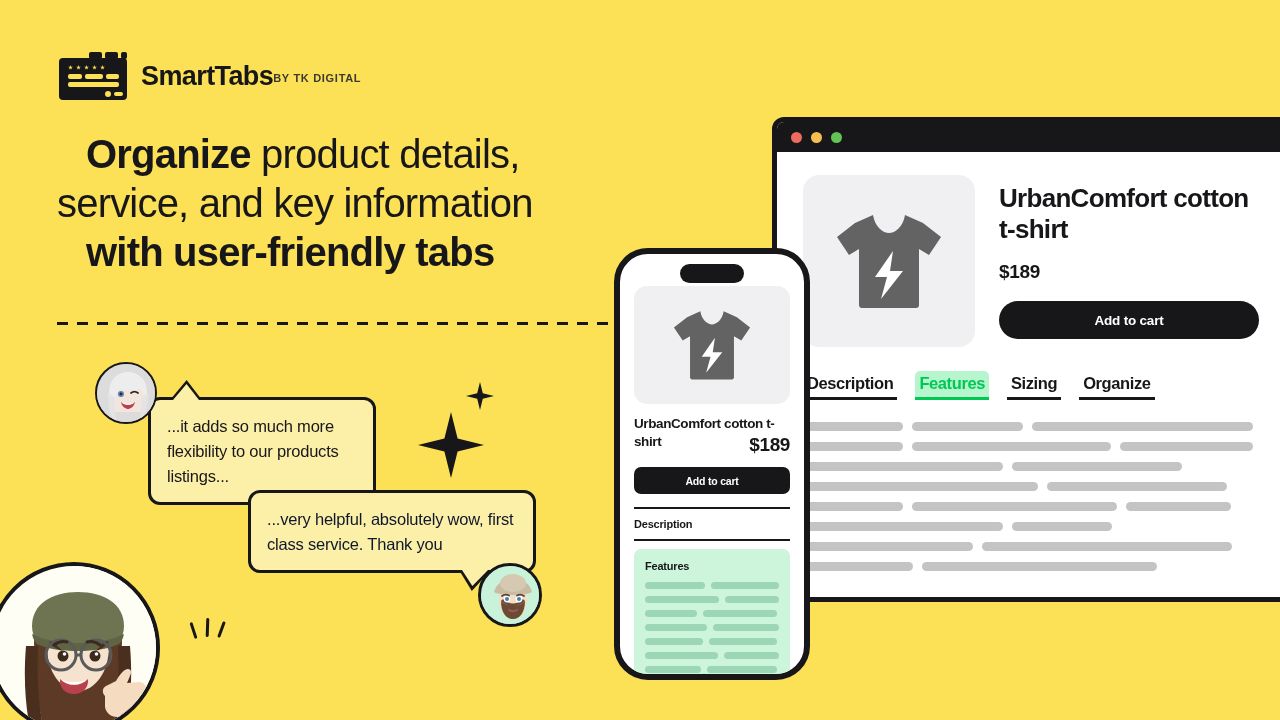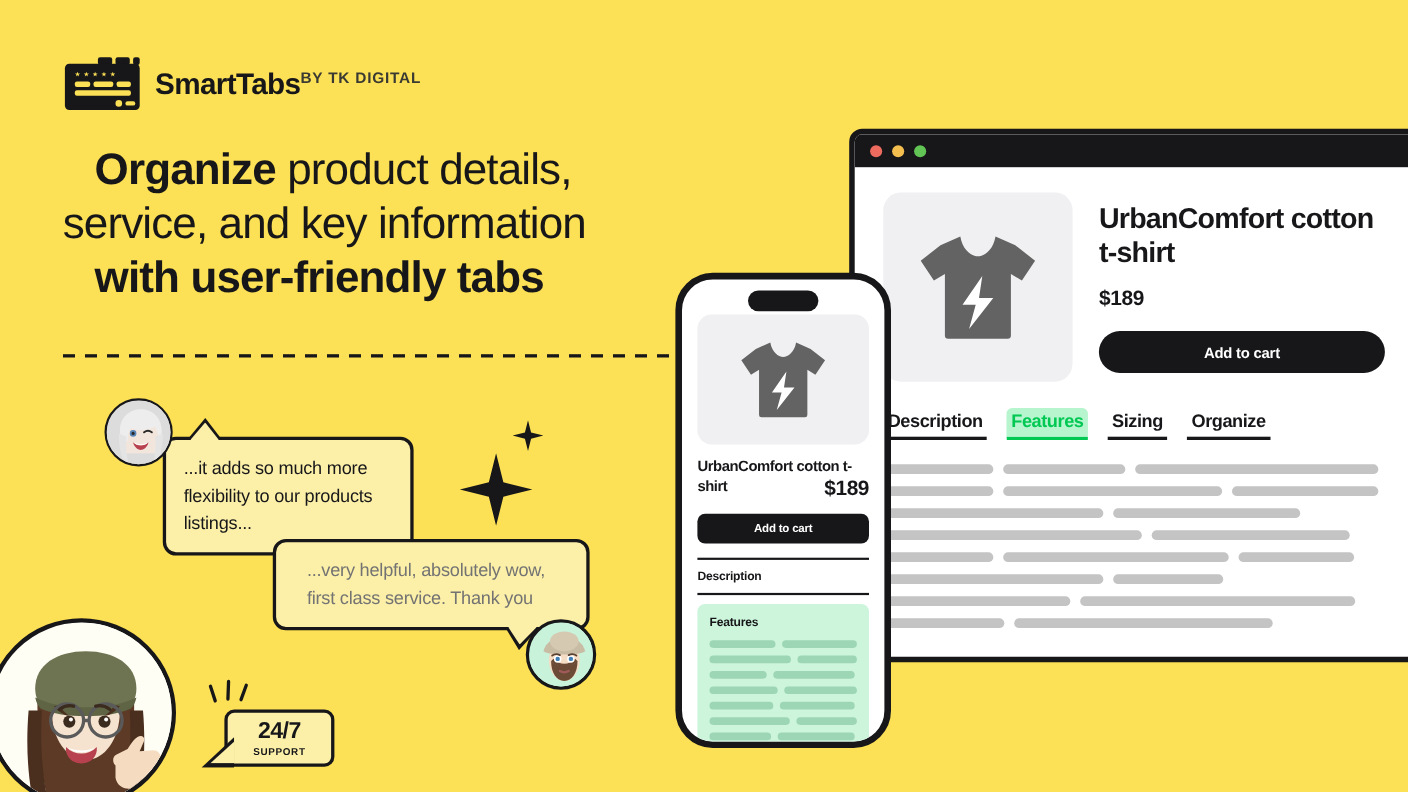--- a/index.html
+++ b/index.html
@@ -15,21 +15,21 @@
   #logo-block { position:absolute; left:59px; top:52px; display:flex; align-items:center; gap:14px; }
   #logo-mark { width:68px; height:48px; position:relative; }
   .logo-tab { position:absolute; top:0; height:7px; background:#17171A; border-radius:2px; }
   .logo-body { position:absolute; left:0; top:6px; width:68px; height:42px; background:#17171A; border-radius:4px; }
   .logo-star-row { position:absolute; left:9px; top:13px; display:flex; gap:3px; }
   .logo-star { width:5px; height:5px; background:#FCE055;
      clip-path:polygon(50% 0%,61% 35%,98% 35%,68% 57%,79% 91%,50% 70%,21% 91%,32% 57%,2% 35%,39% 35%); }
   .logo-line { position:absolute; background:#FCE055; border-radius:2px; height:5px; }
   #logo-text-wrap { display:flex; flex-direction:row; }
   #logo-title { font-size:27px; font-weight:bold; color:#17171A; letter-spacing:-0.6px; line-height:1.05; }
-  #logo-sub { font-size:14px; font-weight:bold; color:#3a3a33; letter-spacing:0.7px; margin-top:0; }
+  #logo-sub { font-size:11px; font-weight:bold; color:#3a3a33; letter-spacing:0.7px; margin-top:10px; }
 
   
   #headline { position:absolute; left:57px; top:130px; width:610px;
      font-size:40px; line-height:49px; color:#17171A; letter-spacing:-0.8px; font-weight:400; }
   #headline .b { font-weight:bold;margin-left:29px; }
 
   
   #divider { position:absolute; left:57px; top:322px; width:560px; height:3px;
      background:repeating-linear-gradient(to right,#17171A 0 11px,transparent 11px 20px); }
 
@@ -46,21 +46,21 @@
      background:#FCF0A8; border:3px solid #17171A; border-radius:12px; padding:14px 16px 13px 16px; z-index:5; }
   #bubble-1 .txt { font-size:16.5px; line-height:25px; color:#17171A; letter-spacing:-0.2px; }
   #bubble-1 .tail { position:absolute; left:22px; top:-16px; width:26px; height:16px;
      background:#FCF0A8; clip-path:polygon(0% 100%,52% 0%,100% 100%); }
   #bubble-1 .tail-b { position:absolute; left:19px; top:-20px; width:32px; height:20px;
      background:#17171A; clip-path:polygon(0% 100%,52% 0%,100% 100%); }
 
   
   #bubble-2 { position:absolute; left:248px; top:490px; width:288px;
      background:#FCF0A8; border:3px solid #17171A; border-radius:12px; padding:14px 16px 13px 16px; z-index:7; }
-  #bubble-2 .txt { font-size:16.5px; line-height:25px; color:#737373; letter-spacing:-0.2px;margin-left:12px; }
+  #bubble-2 .txt { font-size:16.5px; line-height:25px; color:#0f172a; letter-spacing:-0.2px; }
   #bubble-2 .tail-b { position:absolute; right:42px; bottom:-21px; width:32px; height:21px;
      background:#17171A; clip-path:polygon(0% 0%,100% 0%,40% 100%); }
   #bubble-2 .tail { position:absolute; right:45px; bottom:-16px; width:26px; height:16px;
      background:#FCF0A8; clip-path:polygon(0% 0%,100% 0%,40% 100%); }
   #avatar-2 { position:absolute; left:478px; top:563px; width:64px; height:64px; border-radius:50%;
      background:#C8F2DA; border:3px solid #17171A; overflow:hidden; z-index:8; }
 
   
   #avatar-big { position:absolute; left:-12px; top:562px; width:172px; height:172px; border-radius:50%;
      background:#FFFEF5; border:4px solid #17171A; overflow:hidden; z-index:9; }
@@ -226,26 +226,20 @@
       <path d="M62 79c4-3 9-4 13-3M95 76c4-1 9 0 13 3" stroke="#3B2A1E" stroke-width="3" fill="none" stroke-linecap="round"></path>
       <path d="M68 113c8 8 20 8 28 0 1 9-6 15-14 15s-15-6-14-15z" fill="#B8414F"></path>
       <path d="M70 114c7 3 17 3 24 0-2 2-6 4-12 4s-10-2-12-4z" fill="#fff"></path>
       <path d="M113 130c-3-3-3-8 1-10l10-5c4-7 8-12 12-12 3 0 4 3 2 7l-3 7 12-1c5 0 8 4 7 9l-3 16c-1 6-6 10-12 10h-14c-6 0-11-4-12-10z" fill="#F5DCC0"></path>
     </svg>
   </div>
 
   <div class="spark-line" style="left:192px;top:622px;width:3px;height:17px;transform:rotate(-18deg);"></div>
   <div class="spark-line" style="left:206px;top:618px;width:3px;height:19px;transform:rotate(2deg);"></div>
   <div class="spark-line" style="left:220px;top:621px;width:3px;height:17px;transform:rotate(20deg);"></div>
-  <div id="badge-247">
-    <div id="badge-tail-b"></div>
-      <div id="badge-tail"></div>
-    <div class="num">24/7</div>
-    <div class="lbl">SUPPORT</div>
-  </div>
 
   <div id="browser">
     <div id="browser-bar">
       <span class="dot" style="background:#ED6A5E"></span>
       <span class="dot" style="background:#F4BF4F"></span>
       <span class="dot" style="background:#61C454"></span>
     </div>
     <div id="browser-body">
       <div id="b-top">
         <div id="b-img">

